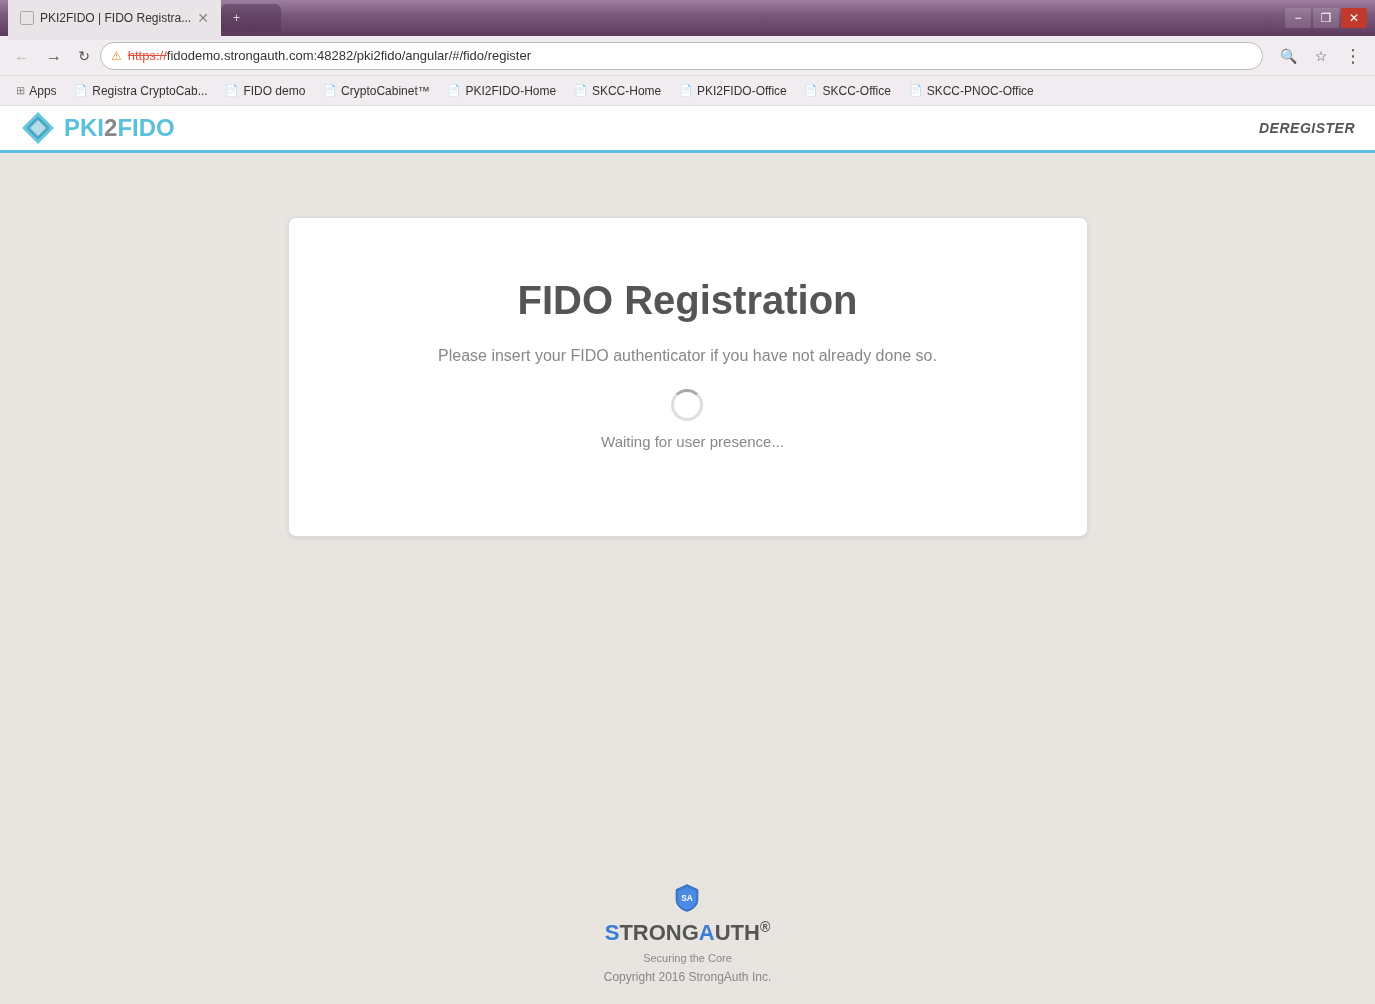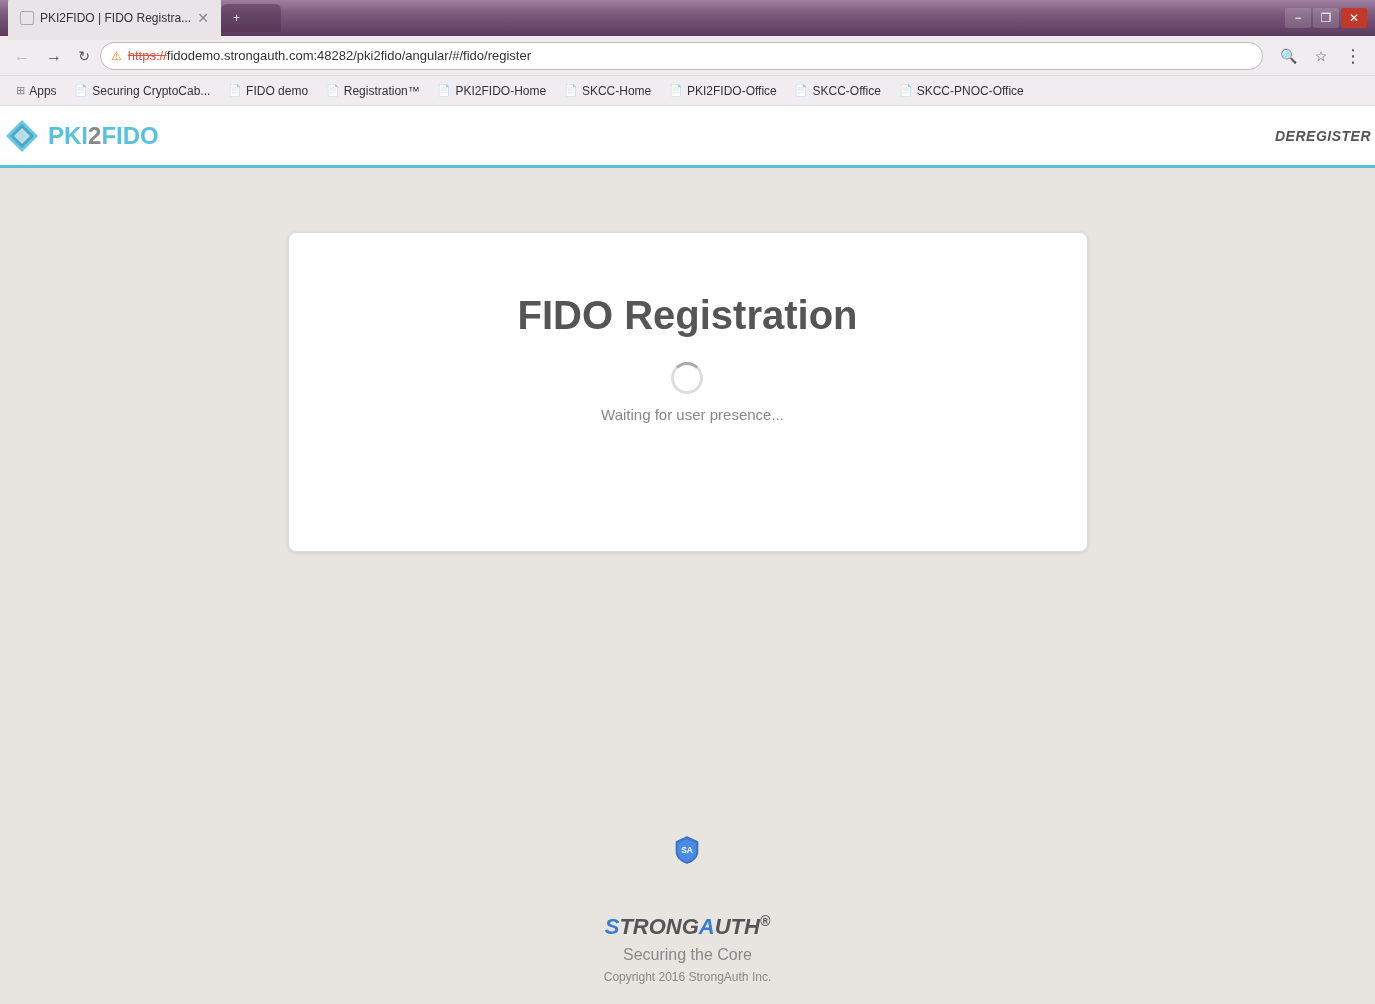--- a/index.html
+++ b/index.html
@@ -164,25 +164,25 @@
     
     .app-area {
       flex: 1;
       background: #e8e4e0;
       display: flex;
       flex-direction: column;
     }
 
     
     .app-header {
-      height: 62px;
+      height: 47px;
       background: #fff;
       display: flex;
       align-items: center;
-      padding: 0 4px;
+      padding: 0 20px;
       border-bottom: 3px solid #5bc0de;
     }
     .app-logo {
       display: flex;
       align-items: center;
       gap: 8px;
     }
     .logo-diamond {
       width: 36px; height: 36px;
       position: relative;
@@ -284,21 +284,21 @@
     .footer-logo {
       display: flex;
       align-items: center;
       gap: 6px;
       flex-direction: column;
     }
     .footer-shield {
       width: 30px; height: 30px;
     }
     .footer-tagline {
-      font-size: 16px;
+      font-size: 11px;
       color: #888;
       text-align: right;
     }
     .footer-copyright {
       font-size: 12px;
       color: #888;
     }
   </style>
 </head>
 <body>
@@ -336,29 +336,29 @@
     <button class="menu-btn">⋮</button>
   </div>
 
   <div class="bookmarks-bar">
     <div class="bookmark-item">
       <span class="bookmark-icon">⊞</span>
       <span>Apps</span>
     </div>
     <div class="bookmark-item">
       <span class="bookmark-icon">📄</span>
-      <span>Securing CryptoCab...</span>
+      <span>Registra CryptoCab...</span>
     </div>
     <div class="bookmark-item">
       <span class="bookmark-icon">📄</span>
       <span>FIDO demo</span>
     </div>
     <div class="bookmark-item">
       <span class="bookmark-icon">📄</span>
-      <span>Registration™</span>
+      <span>CryptoCabinet™</span>
     </div>
     <div class="bookmark-item">
       <span class="bookmark-icon">📄</span>
       <span>PKI2FIDO-Home</span>
     </div>
     <div class="bookmark-item">
       <span class="bookmark-icon">📄</span>
       <span>SKCC-Home</span>
     </div>
     <div class="bookmark-item">
@@ -391,35 +391,36 @@
         </span>
       </div>
       <nav class="app-nav">
         <a href="#">DEREGISTER</a>
       </nav>
     </div>
 
     <div class="main-content">
       <div class="registration-card">
         <h1 class="card-title">FIDO Registration</h1>
+        <p class="card-subtitle">Please insert your FIDO authenticator if you have not already done so.</p>
         <div class="loading-section">
           <div class="spinner"></div>
           <span class="waiting-text">Waiting for user presence...</span>
         </div>
       </div>
     </div>
 
     <div class="app-footer">
       <div class="footer-logo">
         <svg class="footer-shield" viewBox="0 0 30 36" xmlns="http://www.w3.org/2000/svg">
           <path d="M15,2 L28,8 L28,20 C28,27 22,32 15,34 C8,32 2,27 2,20 L2,8 Z" fill="#3a7bd5" stroke="#2a5da5" stroke-width="1"></path>
           <path d="M15,5 L26,10 L26,20 C26,26 21,30 15,32 C9,30 4,26 4,20 L4,10 Z" fill="#4a8be5"></path>
           <text x="15" y="22" text-anchor="middle" font-size="10" font-weight="bold" fill="white">SA</text>
         </svg>
-        <div style="font-size:22px;font-weight:bold;color:#555;font-style:italic;margin-top:42px;">
+        <div style="font-size:22px;font-weight:bold;color:#555;">
           <span style="color:#3a7bd5">S</span><span style="color:#555">TRONG</span><span style="color:#3a7bd5">A</span><span style="color:#555">UTH</span><span style="font-size:14px;vertical-align:super">®</span>
         </div>
       </div>
       <div class="footer-tagline">Securing the Core</div>
       <div class="footer-copyright">Copyright 2016 StrongAuth Inc.</div>
     </div>
   </div>
 </div>
 
 </body></html>

